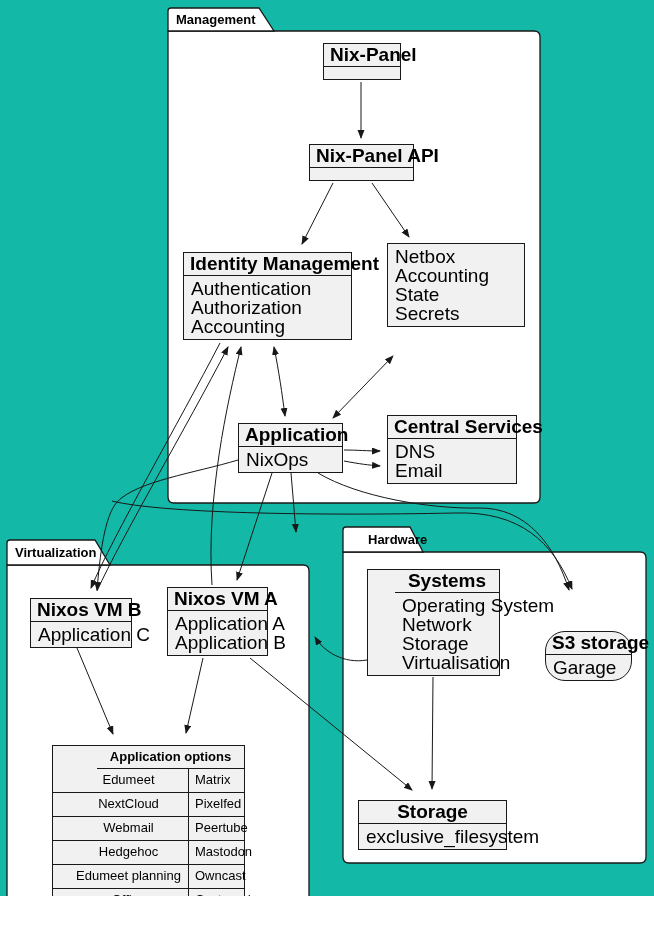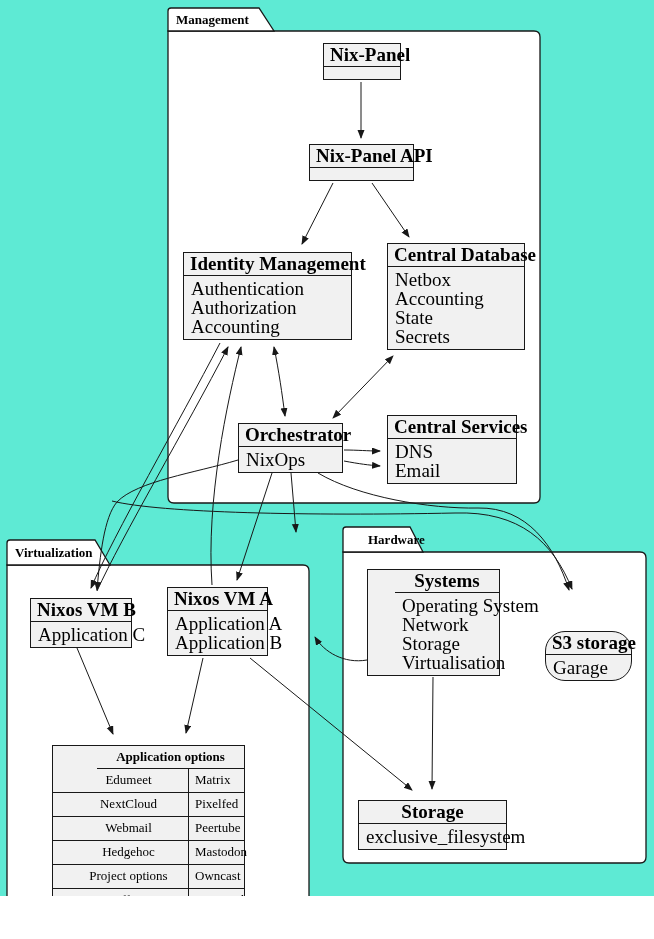--- a/index.html
+++ b/index.html
@@ -1,17 +1,17 @@
 <!DOCTYPE html>
 <html><head>
 <meta charset="utf-8">
 <style>
   html,body{margin:0;padding:0;background:#fff;}
-  #canvas{position:relative;width:654px;height:896px;background:#5eead4;overflow:hidden;
-          font-family:Liberation Serif, serif;color:#000;}
+  #canvas{position:relative;width:654px;height:896px;background:#14b8a6;overflow:hidden;
+          font-family:Liberation Sans, sans-serif;color:#000;}
   #edges{position:absolute;left:0;top:0;width:654px;height:939px;}
   .pkg-label{position:absolute;font-size:13px;font-weight:bold;white-space:nowrap;}
   .node{position:absolute;background:#F1F1F1;border:1px solid #181818;box-sizing:border-box;font-size:19px;}
   .node-title{font-weight:bold;text-align:center;border-bottom:1px solid #181818;padding:3px 6px;white-space:nowrap;line-height:16px;}
   .node-body{padding:3px 7px;}
   .node-body.empty{height:12px;padding:0;}
   .node-line{line-height:19px;white-space:nowrap;}
   
   .opt-table{position:absolute;background:#F1F1F1;border:1px solid #181818;box-sizing:border-box;font-size:13px;}
   .opt-header{font-weight:bold;text-align:center;height:22px;line-height:22px;border-bottom:1px solid #181818;margin-left:44px;}
@@ -88,31 +88,30 @@
   <div class="node" style="left:183px;top:252px;width:169px;">
     <div class="node-title">Identity Management</div>
     <div class="node-body">
       <div class="node-line">Authentication</div>
       <div class="node-line">Authorization</div>
       <div class="node-line">Accounting</div>
     </div>
   </div>
 
   <div class="node" style="left:387px;top:243px;width:138px;">
-    <div class="node-title">Central Database</div>
     <div class="node-body">
       <div class="node-line">Netbox</div>
       <div class="node-line">Accounting</div>
       <div class="node-line">State</div>
       <div class="node-line">Secrets</div>
     </div>
   </div>
 
   <div class="node" style="left:238px;top:423px;width:105px;">
-    <div class="node-title">Orchestrator</div>
+    <div class="node-title">Application</div>
     <div class="node-body">
       <div class="node-line">NixOps</div>
     </div>
   </div>
 
   <div class="node" style="left:387px;top:415px;width:130px;">
     <div class="node-title">Central Services</div>
     <div class="node-body">
       <div class="node-line">DNS</div>
       <div class="node-line">Email</div>
@@ -170,21 +169,21 @@
     </div>
     <div class="opt-row">
       <div class="opt-cell-l">Webmail</div>
       <div class="opt-cell-r">Peertube</div>
     </div>
     <div class="opt-row">
       <div class="opt-cell-l">Hedgehoc</div>
       <div class="opt-cell-r">Mastodon</div>
     </div>
     <div class="opt-row">
-      <div class="opt-cell-l">Project options</div>
+      <div class="opt-cell-l">Edumeet planning</div>
       <div class="opt-cell-r">Owncast</div>
     </div>
     <div class="opt-row">
       <div class="opt-cell-l">Office</div>
       <div class="opt-cell-r">Castopod</div>
     </div>
   </div>
 
 </div>
 

